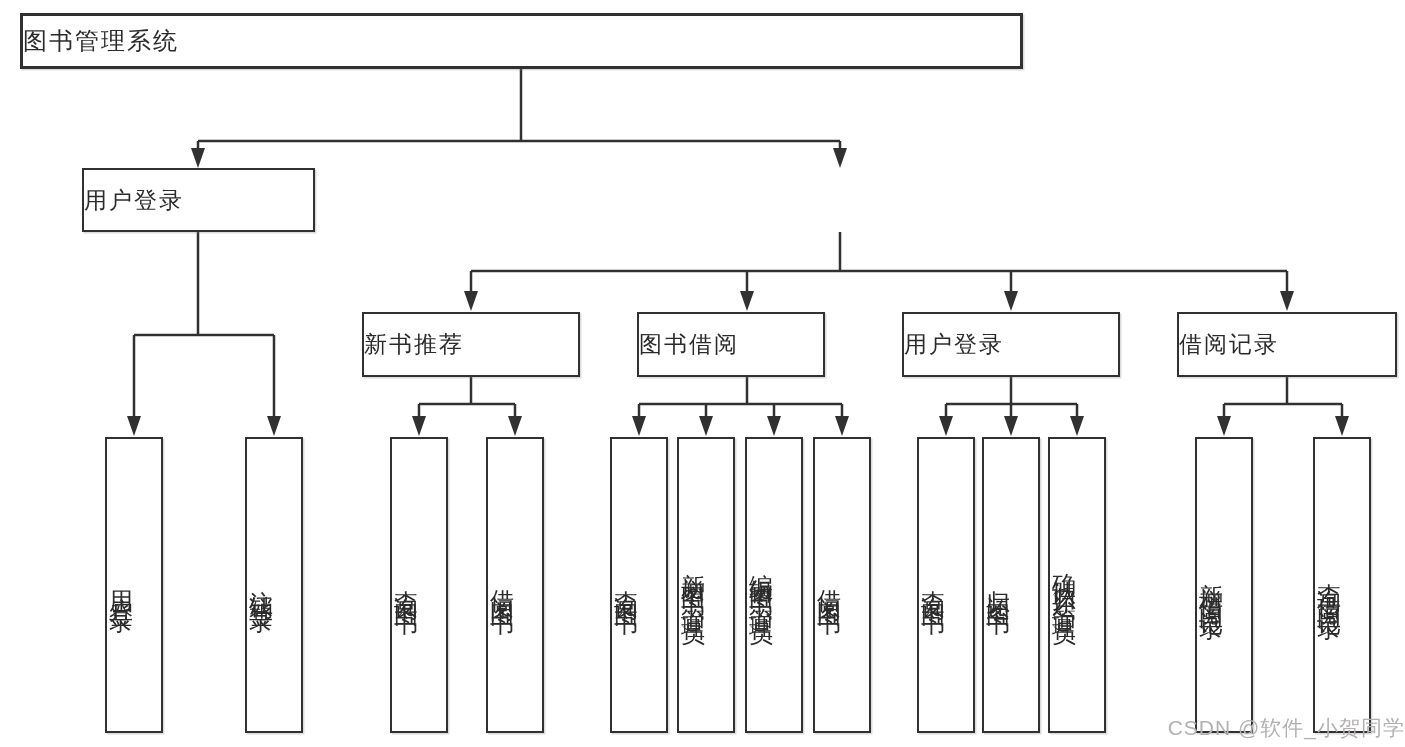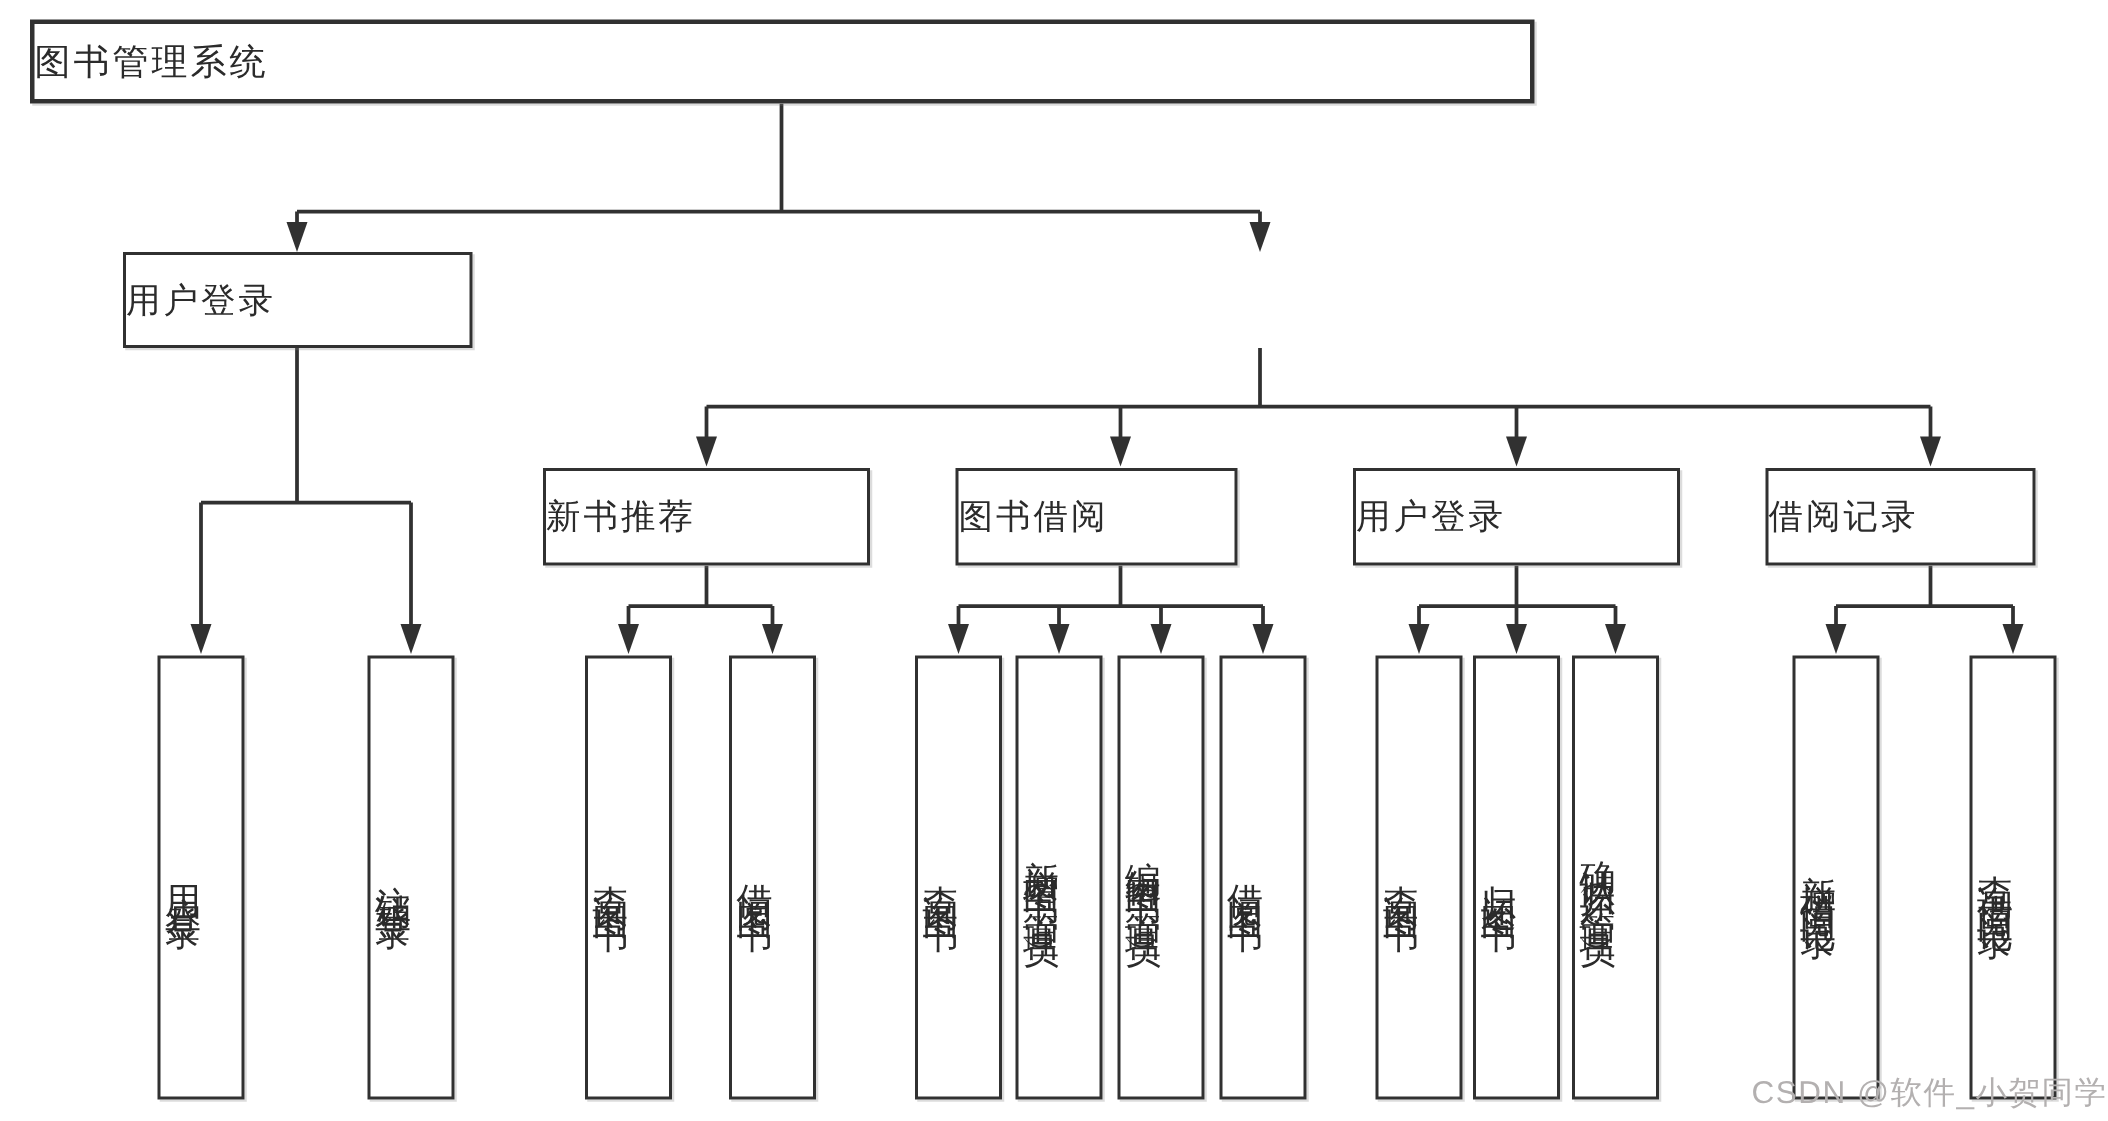--- a/index.html
+++ b/index.html
@@ -28,21 +28,21 @@
     color: #2b2b2b;
     font-family: Liberation Mono, monospace;
   }
   .box.root   { left: 20px;  top: 13px;  width: 1003px; height: 56px; border-width: 3px; font-size: 24px; letter-spacing: 2px; }
   .box.l2, .box.l3 { font-size: 23px; letter-spacing: 2px; }
   .b-user-login { left: 82px;  top: 168px; width: 233px; height: 64px; }
   .b-book-mgmt  { left: 723px; top: 168px; width: 235px; height: 64px; }
   .b-newbook    { left: 362px; top: 312px; width: 218px; height: 65px; }
   .b-borrow     { left: 637px; top: 312px; width: 188px; height: 65px; }
   .b-current    { left: 902px; top: 312px; width: 218px; height: 65px; }
-  .b-records    { left: 1177px;top: 312px; width: 180px; height: 65px; }
+  .b-records    { left: 1177px;top: 312px; width: 220px; height: 65px; }
   .box.leaf {
     top: 437px;
     width: 58px;
     height: 296px;
   }
   .box.leaf .vtext {
     writing-mode: vertical-rl;
     text-orientation: mixed;
     font-size: 24px;
     line-height: 1;

